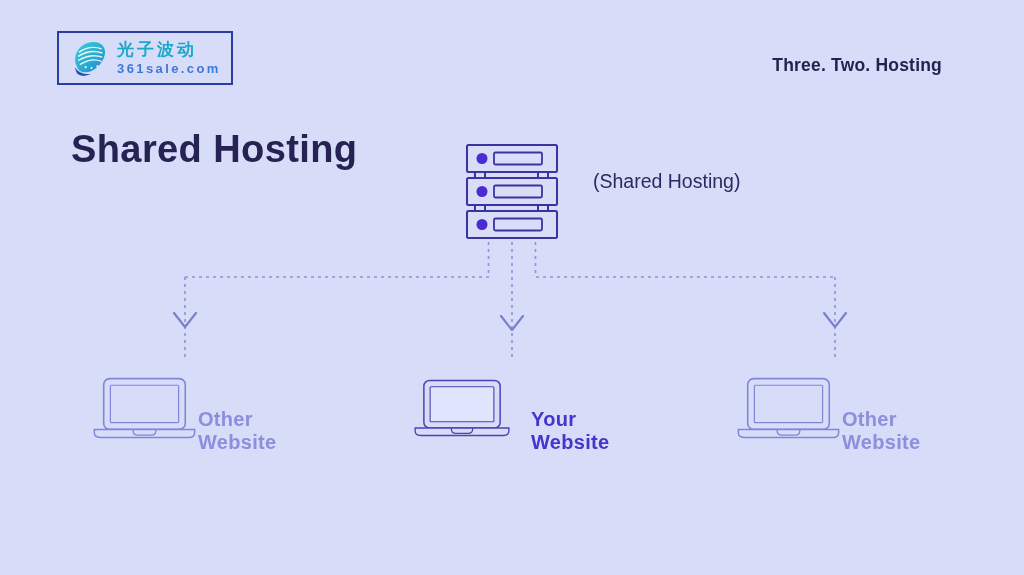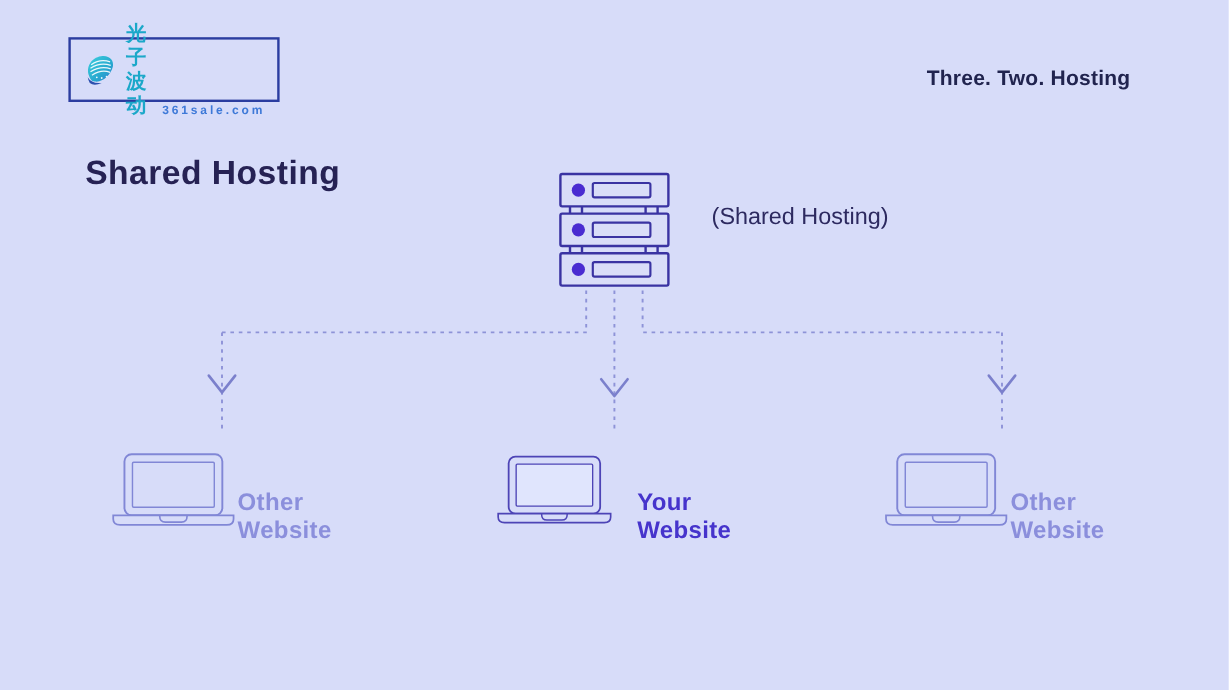--- a/index.html
+++ b/index.html
@@ -8,35 +8,35 @@
     position:relative; width:1024px; height:575px;
     background:#d7dcf9; overflow:hidden;
   }
   
   .logo-box{
     position:absolute; left:57px; top:31px; width:176px; height:54px;
     border:2px solid #2b3da0; box-sizing:border-box;
     display:flex; align-items:center; gap:8px; padding:0 10px;
     background:transparent;
   }
-  .logo-text{display:flex; align-items:flex-end;}
+  .logo-text{display:flex; flex-direction:column; align-items:flex-start;}
   .logo-cn{
     font-size:17px; font-weight:800; color:#1ba8c9; letter-spacing:3px; line-height:20px;
   }
   .logo-domain{
-    font-size:10px; font-weight:bold; color:#3e79d8; letter-spacing:2.4px; margin-top:1px;
+    font-size:13px; font-weight:bold; color:#3e79d8; letter-spacing:2.4px; margin-top:1px;
   }
   .tagline{
     position:absolute; right:82px; top:55px;
     font-size:17.5px; font-weight:bold; color:#21244f; letter-spacing:0.2px;
   }
   
   .page-title{
     position:absolute; left:71px; top:128px; margin:0;
-    font-size:28px; font-weight:bold; color:#262254; letter-spacing:0.4px;
+    font-size:38px; font-weight:bold; color:#262254; letter-spacing:0.4px;
   }
   
   .server-svg{position:absolute; left:464px; top:143px;}
   .server-caption{position:absolute; left:593px; top:168px; line-height:26px;}
   .server-label{font-size:20px; font-weight:bold; color:#4a3dc8;}
   .server-sublabel{font-size:19.5px; color:#2d2a60;}
   
   .connectors{position:absolute; left:0; top:0; pointer-events:none;}
   
   .client{

